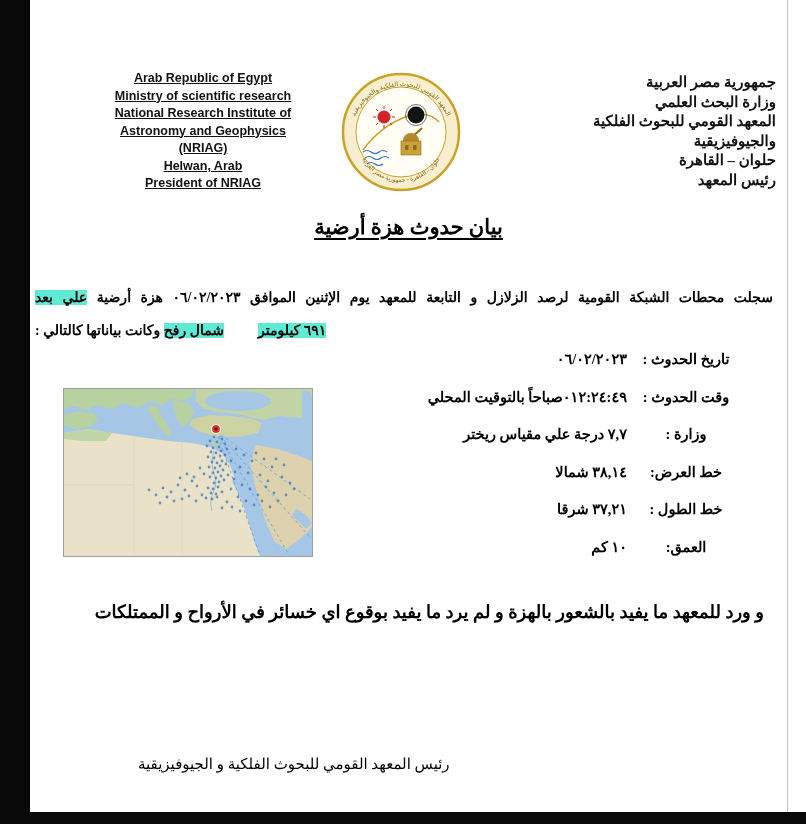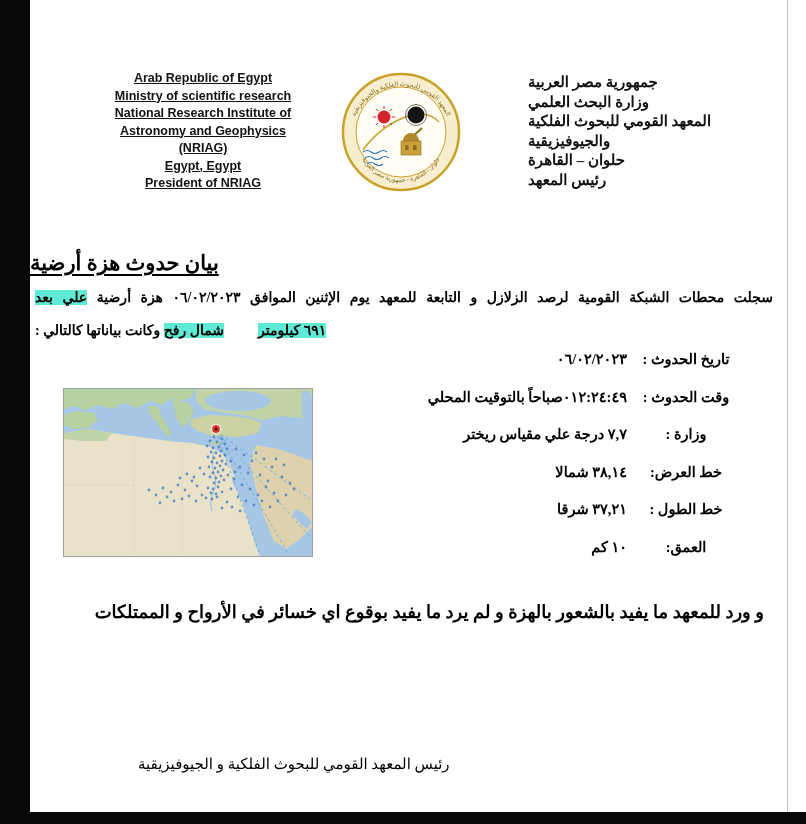--- a/index.html
+++ b/index.html
@@ -5,26 +5,26 @@
   html,body{margin:0;padding:0;background:#ffffff;}
   .canvas{position:relative;width:806px;height:824px;background:#ffffff;overflow:hidden;
           font-family:"Liberation Serif","DejaVu Serif",serif;color:#000;}
   .strip-left{position:absolute;left:0;top:0;width:30px;height:824px;background:#090909;}
   .strip-bottom{position:absolute;left:0;top:812px;width:806px;height:12px;background:#090909;}
   .page-right-edge{position:absolute;left:787px;top:0;width:1px;height:812px;background:#c2c2c2;}
 
   .header-en{position:absolute;left:103px;top:70px;width:200px;text-align:center;
              font-family:"Liberation Sans","DejaVu Sans",sans-serif;
              font-size:12.5px;font-weight:700;line-height:17.5px;color:#121212;text-decoration:underline;}
-  .header-ar{position:absolute;left:528px;top:73px;width:248px;text-align:left;direction:rtl;
+  .header-ar{position:absolute;left:528px;top:73px;width:248px;text-align:right;direction:rtl;
              font-size:15px;font-weight:700;line-height:19.5px;color:#121212;}
   .logo{position:absolute;left:341px;top:72px;width:120px;height:120px;}
 
-  .doc-title{position:absolute;left:30px;top:215px;width:757px;
-             font-size:21px;font-weight:700;margin-top:36px;}
+  .doc-title{position:absolute;left:30px;top:215px;width:757px;text-align:center;
+             font-size:21px;font-weight:700;}
   .doc-title span{text-decoration:underline;text-decoration-thickness:2px;text-underline-offset:4px;}
 
   .intro{position:absolute;left:35px;top:287px;width:738px;direction:rtl;
          font-size:14px;font-weight:700;line-height:21px;}
   .intro .l1{text-align:justify;text-align-last:justify;}
   .intro .l2{text-align:left;margin-top:12px;}
   .hl{background:#5eead4;}
   .gap30{display:inline-block;width:34px;}
 
   .info{position:absolute;left:265px;top:349px;width:480px;direction:rtl;
@@ -47,21 +47,21 @@
   <div class="strip-left"></div>
   <div class="strip-bottom"></div>
   <div class="page-right-edge"></div>
 
   <div class="header-en">
     <div>Arab Republic of Egypt</div>
     <div>Ministry of scientific research</div>
     <div>National Research Institute of</div>
     <div>Astronomy and Geophysics</div>
     <div>(NRIAG)</div>
-    <div>Egypt, Egypt</div>
+    <div>Helwan, Arab</div>
     <div>President of NRIAG</div>
   </div>
 
   <svg class="logo" viewBox="-60 -60 120 120" aria-hidden="false">
     <circle cx="0" cy="0" r="58" fill="#f6eecf" stroke="#c9a227" stroke-width="2.5"></circle>
     <circle cx="0" cy="0" r="45" fill="#fffdf4" stroke="#c9a227" stroke-width="1"></circle>
     <defs>
       <path id="arcTop" d="M -50,4 A 50,50 0 0 1 50,4"></path>
       <path id="arcBottom" d="M -44,6 A 44,44 0 0 0 44,6"></path>
     </defs>

